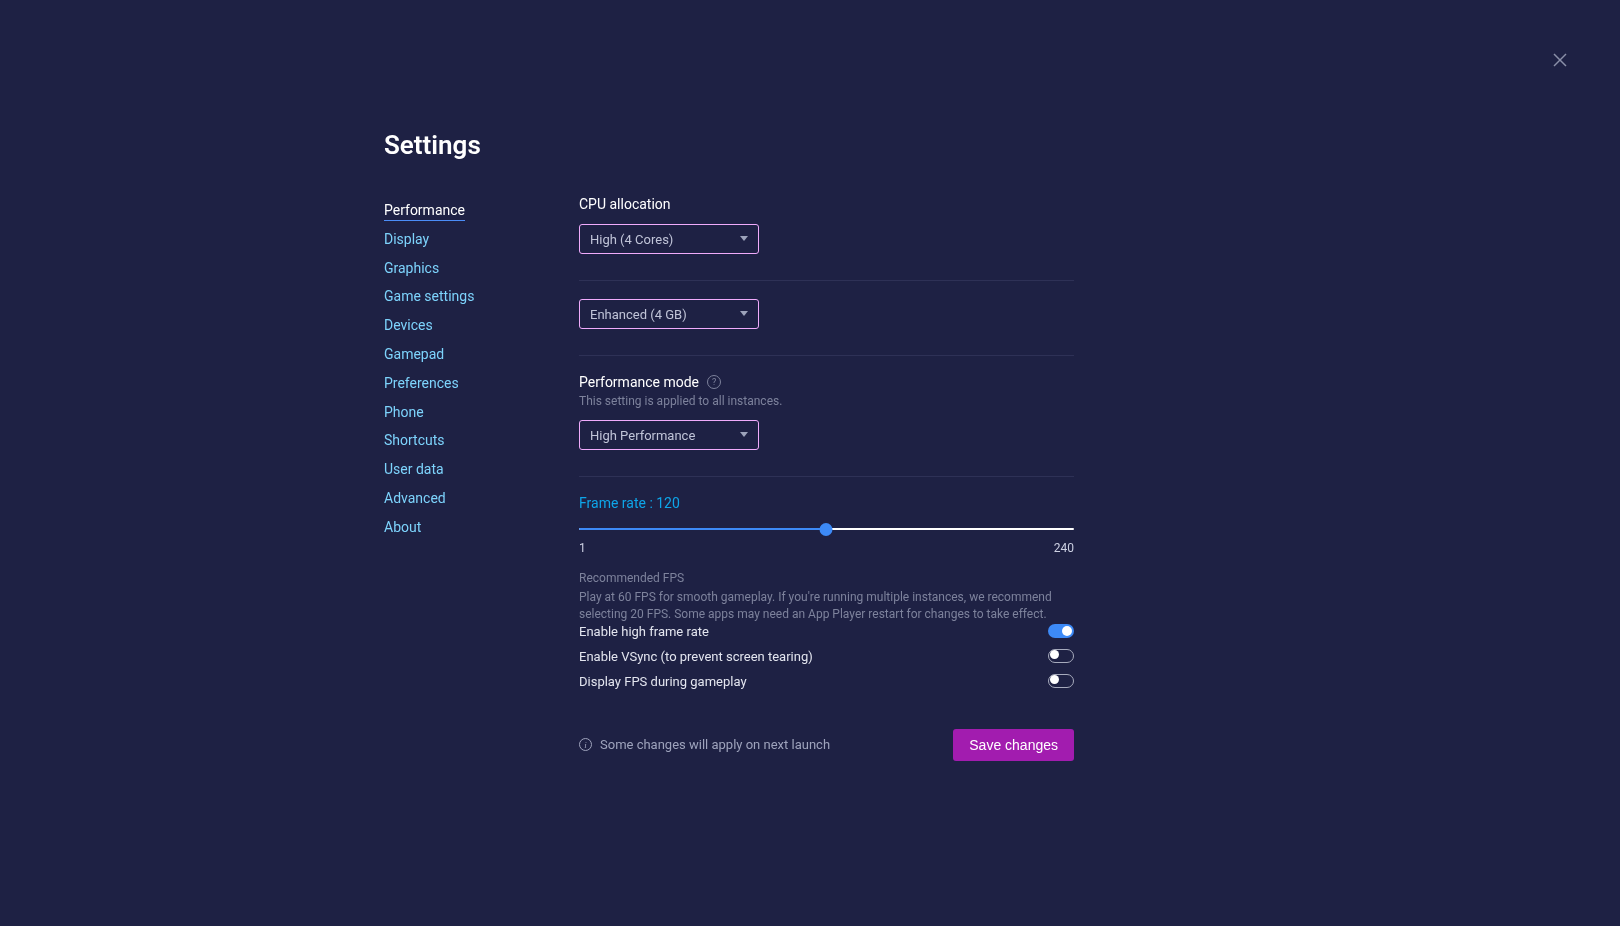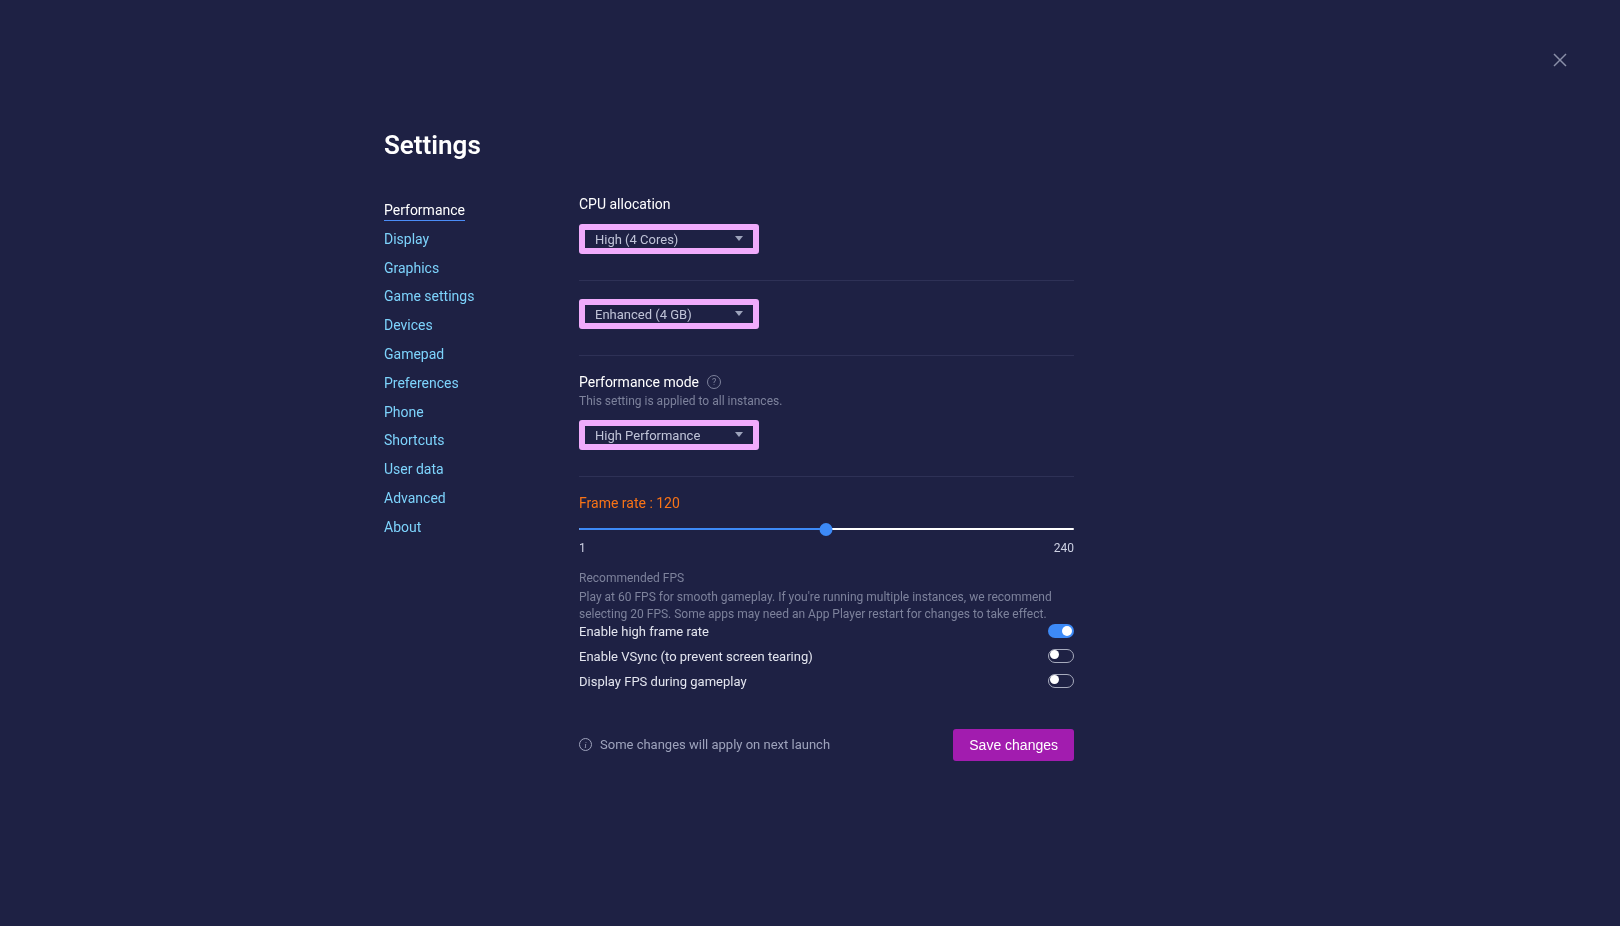--- a/index.html
+++ b/index.html
@@ -81,33 +81,33 @@
     margin-bottom: 12px;
   }
   .help-icon {
     width: 14px; height: 14px; border: 1px solid #7d829c; border-radius: 50%;
     display: inline-flex; align-items: center; justify-content: center;
     font-size: 9px; color: #7d829c;
   }
   .dropdown {
     width: 180px;
     height: 30px;
-    border: 6px solid #f0abfc;
+    border: 1px solid #f0abfc;
     border-radius: 3px;
     background: transparent;
     color: #c0c4d8;
     font-size: 13px;
     padding: 0 10px;
     display: flex;
     align-items: center;
     justify-content: space-between;
     cursor: pointer;
   }
   .dropdown svg { width: 8px; height: 6px; fill: #9da3bb; }
-  .frame-label { font-size: 14px; color: #f97316; margin-bottom: 10px; }
+  .frame-label { font-size: 14px; color: #0ea5e9; margin-bottom: 10px; }
   .slider-wrap { position: relative; height: 18px; margin-bottom: 2px;}
   .slider-track {
     position: absolute; top: 7px; left: 0; right: 0; height: 2px;
     background: #ffffff; border-radius: 2px;
   }
   .slider-fill {
     position: absolute; top: 7px; left: 0; height: 2px;
     background: #3d8af7; border-radius: 2px;
     width: 49.8%;
   }

